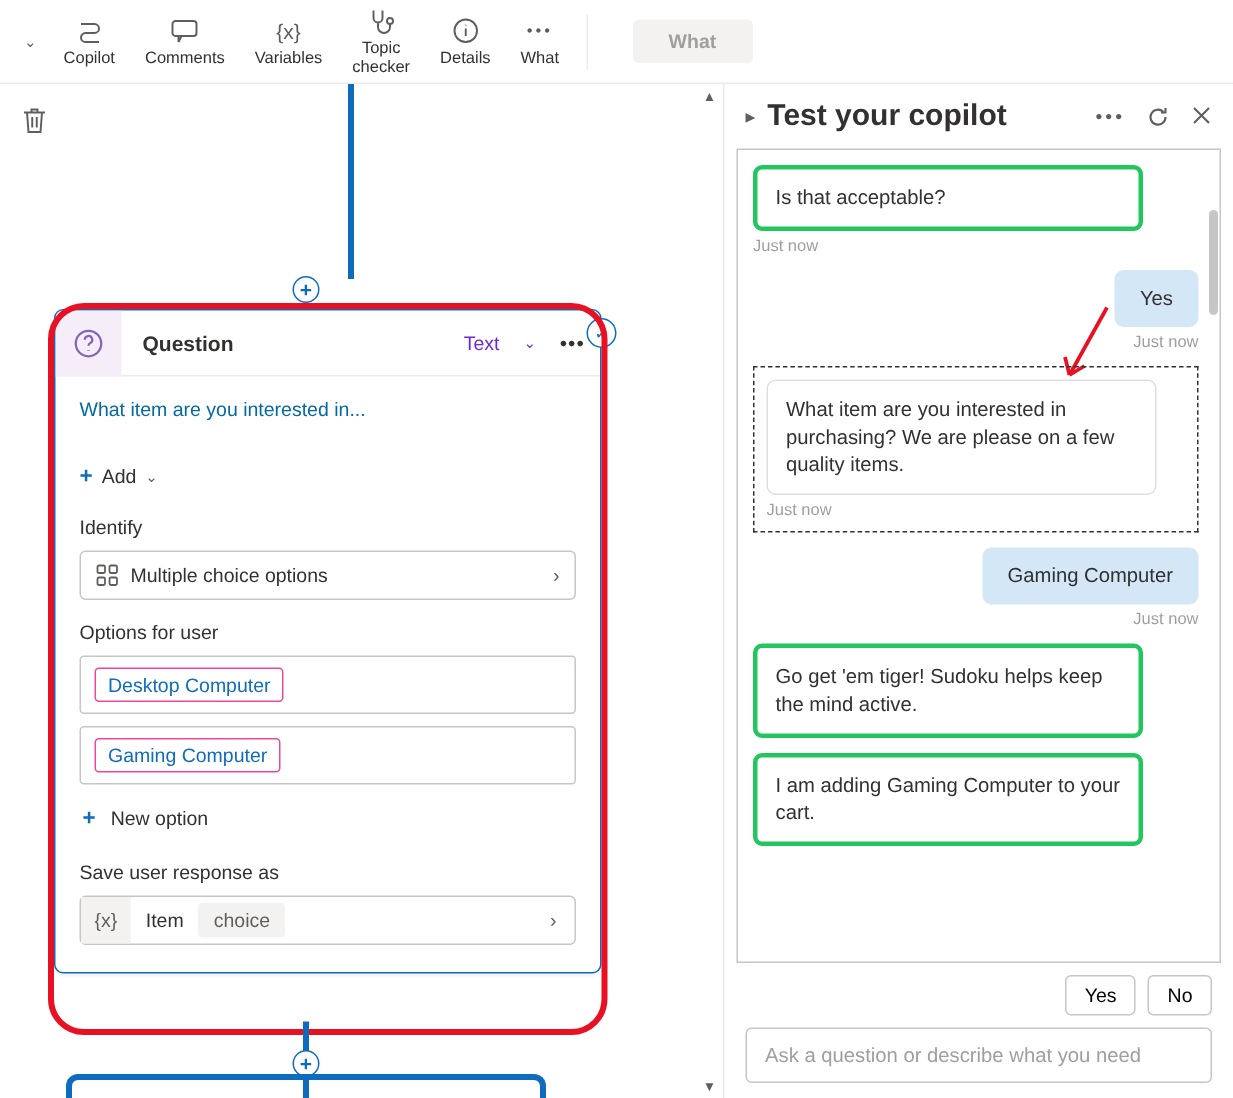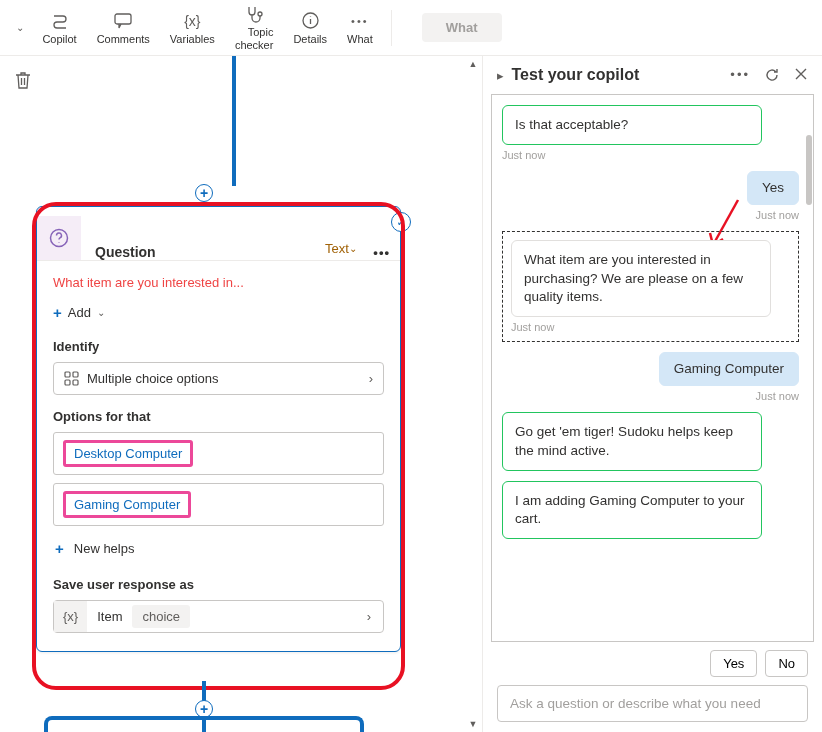--- a/index.html
+++ b/index.html
@@ -13,53 +13,53 @@
 .canvas{flex:1;position:relative;background:#fff;overflow:hidden}
 .trash{position:absolute;left:14px;top:14px;color:#605e5c;cursor:pointer}
 .scrollbar-v{position:absolute;right:2px;top:0;width:14px;height:100%;display:flex;flex-direction:column;align-items:center}
 .sb-arrow{font-size:9px;color:#605e5c;padding:3px}
 .line-top{position:absolute;left:232px;top:0;width:4px;height:130px;background:#0f6cbd}
 .plus-node{position:absolute;width:18px;height:18px;border-radius:50%;background:#fff;border:1.5px solid #0f6cbd;color:#0f6cbd;display:flex;align-items:center;justify-content:center;font-size:14px;font-weight:bold;cursor:pointer}
 .plus-top{left:195px;top:128px}
 .card-wrap{position:absolute;left:36px;top:150px;width:365px}
 .red-ring{position:absolute;left:32px;top:146px;width:373px;height:488px;border:4px solid #e81123;border-radius:24px;pointer-events:none}
 .card{background:#fff;border:1px solid #0f6cbd;border-radius:6px;overflow:hidden;box-shadow:0 1px 3px rgba(0,0,0,0.08)}
-.card-head{display:flex;align-items:flex-end;height:54px;border-bottom:1px solid #edebe9}
+.card-head{display:flex;align-items:center;height:44px;border-bottom:1px solid #edebe9}
 .q-icon{width:44px;height:44px;background:#f5edf7;display:flex;align-items:center;justify-content:center;color:#8764b8}
 .q-title{flex:1;padding-left:14px;font-weight:600;font-size:14px}
-.q-text-btn{font-size:13px;color:#a16207;padding:4px 6px;display:flex;align-items:center;gap:0;cursor:pointer}
+.q-text-btn{font-size:13px;color:#6d28d9;padding:4px 6px;display:flex;align-items:center;gap:16px;cursor:pointer}
 .q-more{padding:0 10px;cursor:pointer;font-weight:bold;letter-spacing:1px}
 .check-badge{position:absolute;right:-10px;top:6px;width:20px;height:20px;border:1.5px solid #0f6cbd;border-radius:50%;background:#fff;display:flex;align-items:center;justify-content:center;color:#0f6cbd;font-size:11px}
 .card-body{padding:14px 16px 18px}
-.q-prompt{color:#ef4444;margin-bottom:10px}
+.q-prompt{color:#0369a1;margin-bottom:25px}
 .add-btn{color:#323130;display:flex;align-items:center;gap:6px;cursor:pointer;padding:4px 0;margin-bottom:14px}
 .plus-sm{color:#0f6cbd;font-size:15px;font-weight:bold}
-.section-label{font-weight:700;font-size:13px;margin-bottom:8px;margin-top:6px}
+.section-label{font-weight:400;font-size:13px;margin-bottom:8px;margin-top:6px}
 .identify-box{border:1px solid #c8c6c4;border-radius:4px;padding:8px 10px;display:flex;align-items:center;gap:8px;cursor:pointer;margin-bottom:14px}
 .identify-box .arrow{margin-left:auto;color:#605e5c}
 .opt-input{border:1px solid #c8c6c4;border-radius:3px;padding:7px 9px;margin-bottom:8px;display:flex}
-.opt-chip{border:3px solid #ec4899;border-radius:3px;padding:3px 8px;color:#0f6cbd;font-size:13px}
+.opt-chip{border:1px solid #ec4899;border-radius:3px;padding:3px 8px;color:#0f6cbd;font-size:13px}
 .new-opt{display:flex;align-items:center;gap:10px;padding:6px 2px;cursor:pointer;margin-bottom:14px;color:#323130}
 .var-box{border:1px solid #c8c6c4;border-radius:4px;display:flex;align-items:center;cursor:pointer}
 .var-icon{background:#f3f2f1;padding:8px 9px;color:#605e5c;font-size:13px}
 .var-name{padding:0 10px;font-size:13px}
 .var-type{background:#f3f2f1;padding:4px 10px;border-radius:3px;color:#605e5c;font-size:13px}
 .var-arrow{margin-left:auto;padding:0 12px;color:#605e5c}
 .line-bot{position:absolute;left:202px;top:625px;width:4px;height:60px;background:#0f6cbd}
 .plus-bot{left:195px;top:644px}
 .branch-line{position:absolute;left:44px;top:660px;width:320px;height:30px;border-top:4px solid #0f6cbd;border-left:4px solid #0f6cbd;border-right:4px solid #0f6cbd;border-radius:8px 8px 0 0}
 .test-panel{width:340px;border-left:1px solid #edebe9;display:flex;flex-direction:column;background:#fff}
 .tp-head{display:flex;align-items:center;padding:10px 14px;gap:8px}
-.tp-title{font-weight:600;font-size:16px;flex:1}
+.tp-title{font-weight:600;font-size:20px;flex:1}
 .tp-icons{display:flex;gap:14px;color:#605e5c}
 .tp-icons span{cursor:pointer}
 .chat-outer{margin:0 8px;border:1px solid #c8c6c4;flex:1;position:relative;overflow:hidden}
 .chat-scroll{position:absolute;right:1px;top:40px;width:6px;height:70px;background:#c8c6c4;border-radius:3px}
 .chat-body{padding:10px 14px 10px 10px;height:100%;overflow:hidden}
-.bubble{background:#fff;border:1px solid #22c55e;border-radius:6px;padding:10px 12px;margin-bottom:4px;font-size:13.5px;max-width:260px;line-height:1.35}
+.bubble{background:#fff;border:3px solid #22c55e;border-radius:6px;padding:10px 12px;margin-bottom:4px;font-size:13.5px;max-width:260px;line-height:1.35}
 .bubble.bot{margin-right:auto}
 .bubble.user{background:#d4e7f7;border-color:#d4e7f7;margin-left:auto;padding:7px 14px}
 .ts{font-size:11px;color:#a19f9d;margin-bottom:10px}
 .ts.right{text-align:right}
 .dashed{border:1px dashed #323130;padding:8px;margin-bottom:10px;position:relative}
 .dashed .bubble{margin-bottom:4px}
 .arrow-red{position:absolute;right:70px;top:100px;color:#e81123;pointer-events:none}
 .btn-row{display:flex;gap:8px;padding:8px 14px;justify-content:flex-end}
 .small-btn{border:1px solid #c8c6c4;background:#fff;border-radius:4px;padding:5px 12px;cursor:pointer;font-size:13px}
 .ask-input{margin:0 14px 10px;border:1px solid #c8c6c4;border-radius:4px;padding:10px 12px;color:#a19f9d;font-size:13.5px}
@@ -91,21 +91,21 @@
     <span class="tb-icon" style="font-size:14px;color:#605e5c">{x}</span>
     <span>Variables</span>
   </div>
   <div class="tb-item">
     <span class="tb-icon">
         <svg width="18" height="18" viewBox="0 0 18 18" fill="none" stroke="#605e5c" stroke-width="1.3">
           <path d="M4 2v5a3 3 0 0 0 6 0V2M7 10v3a4 4 0 0 0 8 0v-2"></path>
           <circle cx="15" cy="9" r="2"></circle>
         </svg>
       </span>
-    <span style="white-space:pre;text-align:right;line-height:1.1">Topic
+    <span style="white-space:pre;text-align:center;line-height:1.1">Topic
 checker</span>
   </div>
   <div class="tb-item">
     <span class="tb-icon">
         <svg width="17" height="17" viewBox="0 0 17 17" fill="none" stroke="#605e5c" stroke-width="1.3">
           <circle cx="8.5" cy="8.5" r="7.5"></circle>
           <path d="M8.5 7v5M8.5 4.5v.5"></path>
         </svg>
       </span>
     <span>Details</span>
@@ -166,30 +166,30 @@
                   <rect x="1" y="1" width="5" height="5" rx="1"></rect>
                   <rect x="9" y="1" width="5" height="5" rx="1"></rect>
                   <rect x="1" y="9" width="5" height="5" rx="1"></rect>
                   <rect x="9" y="9" width="5" height="5" rx="1"></rect>
                 </svg>
               </span>
             <span>Multiple choice options</span>
             <span class="arrow">›</span>
           </div>
 
-          <div class="section-label">Options for that</div>
+          <div class="section-label">Options for user</div>
           <div class="opt-input">
               <span class="opt-chip">Desktop Computer</span>
             </div>
           <div class="opt-input">
               <span class="opt-chip">Gaming Computer</span>
             </div>
           <div class="new-opt">
               <span class="plus-sm">+</span>
-              <span>New helps</span>
+              <span>New option</span>
             </div>
 
           <div class="section-label">Save user response as</div>
           <div class="var-box">
             <span class="var-icon">{x}</span>
             <span class="var-name">Item</span>
             <span class="var-type">choice</span>
             <span class="var-arrow">›</span>
           </div>
         </div>

